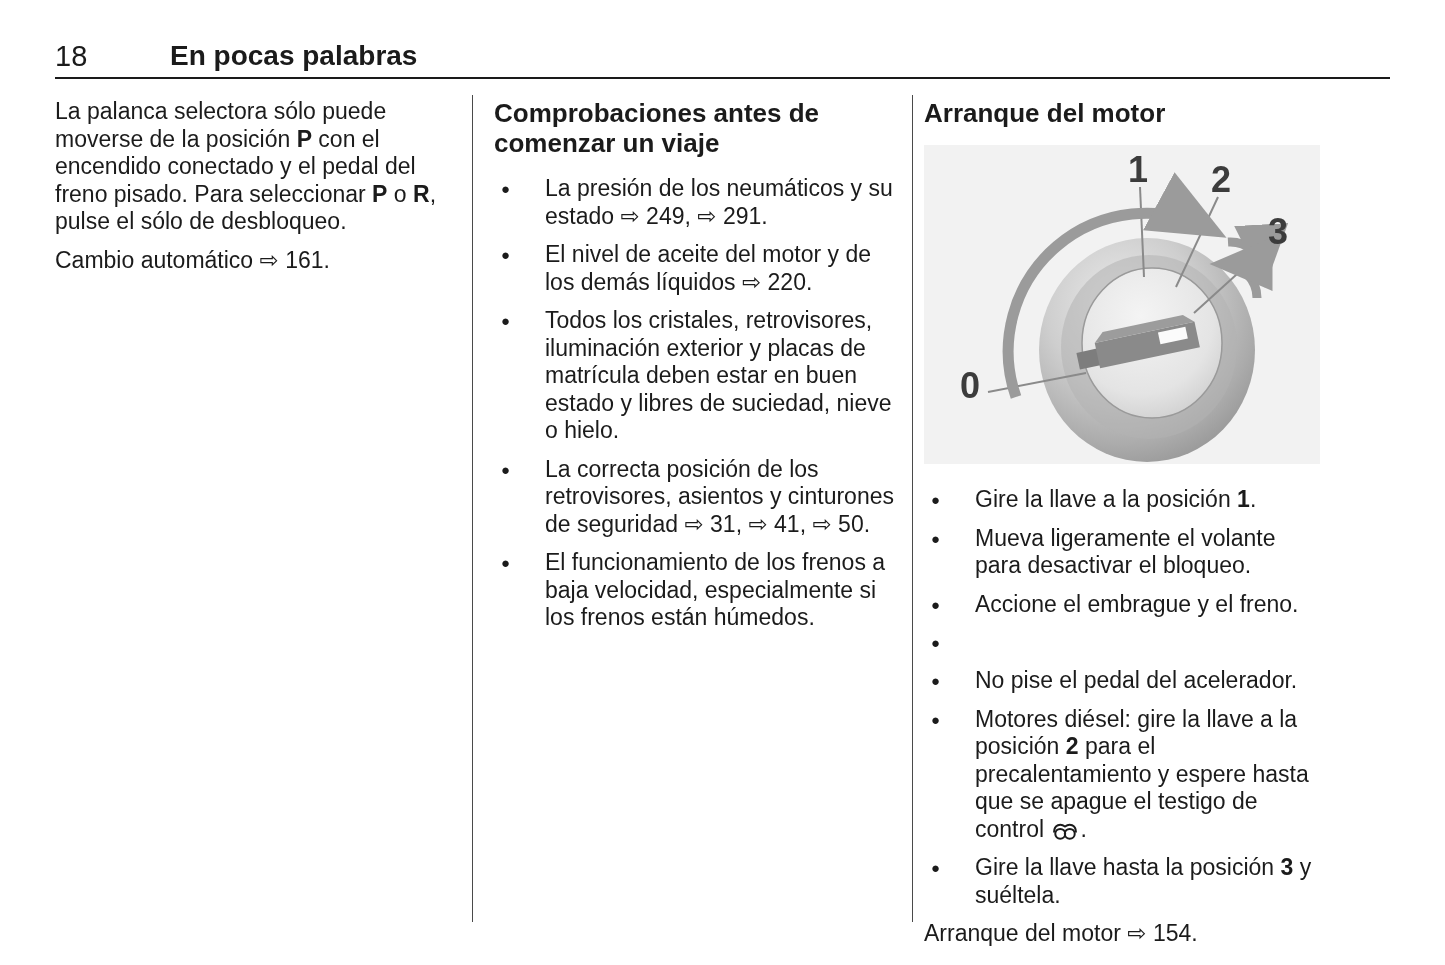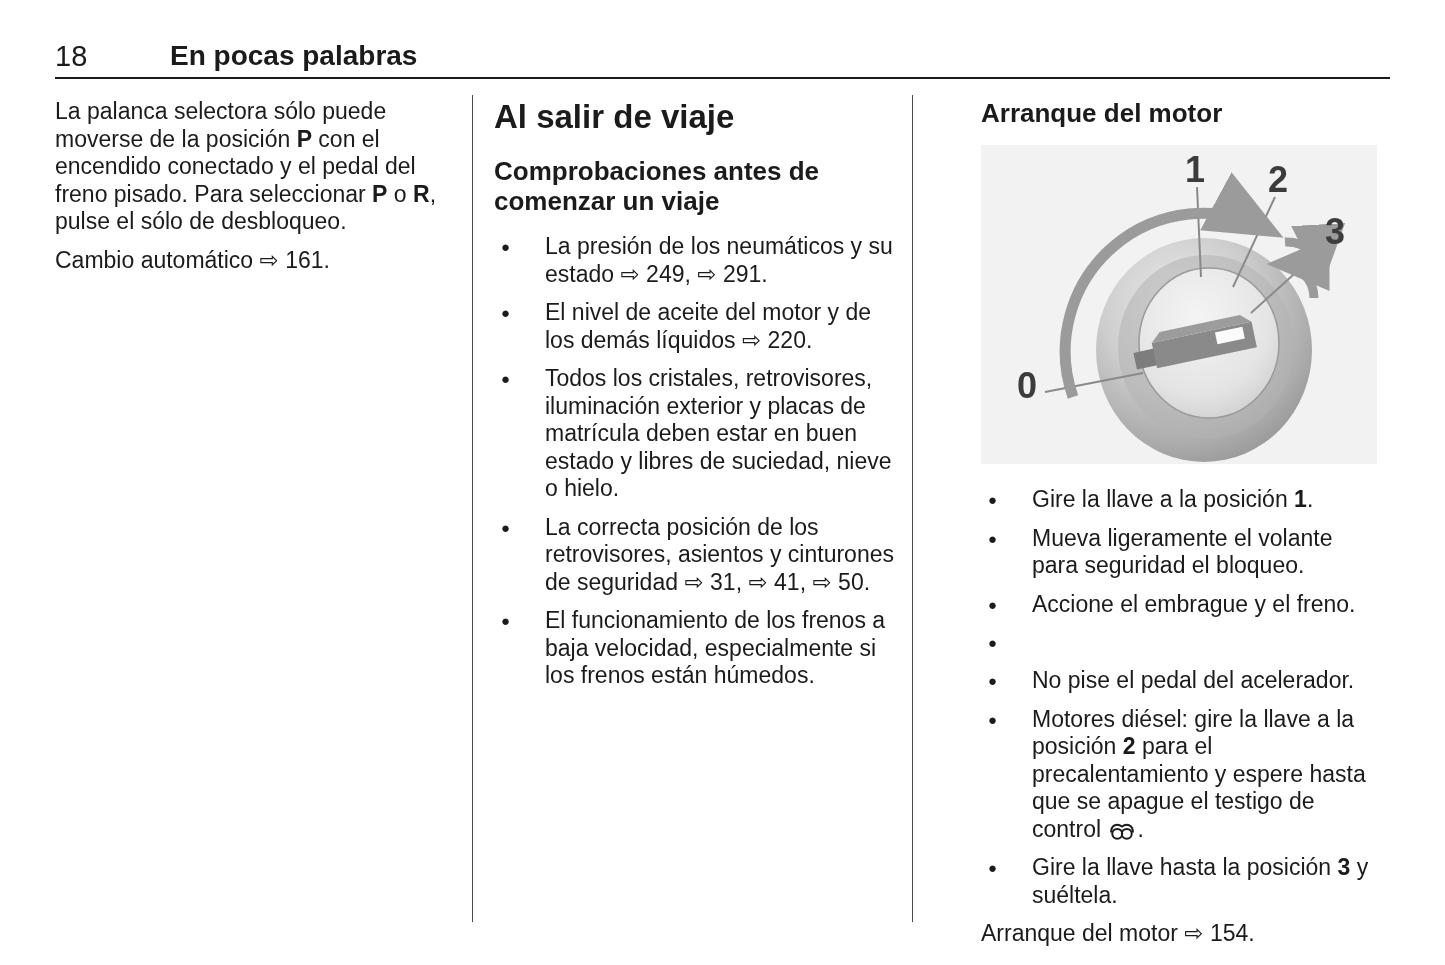--- a/index.html
+++ b/index.html
@@ -13,21 +13,21 @@
 
   
   .divider{position:absolute;top:95px;width:1px;height:827px;background:#4a4a4a;}
   .divider.d1{left:472px;}
   .divider.d2{left:912px;}
 
   
   .col{position:absolute;top:98px;font-size:23px;line-height:27.5px;}
   .col1{left:55px;width:404px;}
   .col2{left:494px;width:404px;}
-  .col3{left:981px;width:396px;}
+  .col3{left:924px;width:396px;}
 
   p{margin:0 0 11px 0;}
   b{font-weight:700;}
 
   .h1{font-size:33px;line-height:37px;font-weight:700;margin:0 0 21px 0;}
   .h2{font-size:26px;line-height:30px;font-weight:700;margin:0 0 17px 0;}
 
   ul.blist{list-style:none;margin:0;padding:0;}
   ul.blist li{display:flex;margin:0 0 11px 0;}
   ul.blist .dot{flex:none;width:44px;padding-left:7px;font-size:15px;line-height:27px;}
@@ -52,21 +52,20 @@
 
   <div class="divider d1"></div>
   <div class="divider d2"></div>
 
   <div class="col col1">
     <p><span>La palanca selectora sólo puede moverse de la posición </span><b>P</b><span> con el encendido conectado y el pedal del freno pisado. Para seleccionar </span><b>P</b><span> o </span><b>R</b><span>, pulse el sólo de desbloqueo.</span></p>
     <p>Cambio automático ⇨ 161.</p>
   </div>
 
   <div class="col col2">
-    <div class="h1">Al salir de viaje</div>
     <div class="h2">Comprobaciones antes de comenzar un viaje</div>
     <ul class="blist">
       <li>
         <span class="dot">●</span>
         <span class="btext">La presión de los neumáticos y su estado ⇨ 249, ⇨ 291.</span>
       </li>
       <li>
         <span class="dot">●</span>
         <span class="btext">El nivel de aceite del motor y de los demás líquidos ⇨ 220.</span>
       </li>
@@ -145,21 +144,21 @@
       </svg>
     </div>
 
     <ul class="blist">
       <li>
         <span class="dot">●</span>
         <span class="btext"><span>Gire la llave a la posición </span><b>1</b><span>.</span></span>
       </li>
       <li>
         <span class="dot">●</span>
-        <span class="btext"><span>Mueva ligeramente el volante para seguridad el bloqueo.</span></span>
+        <span class="btext"><span>Mueva ligeramente el volante para desactivar el bloqueo.</span></span>
       </li>
       <li>
         <span class="dot">●</span>
         <span class="btext"><span>Accione el embrague y el freno.</span></span>
       </li>
       <li>
         <span class="dot">●</span>
       </li>
       <li>
         <span class="dot">●</span>

